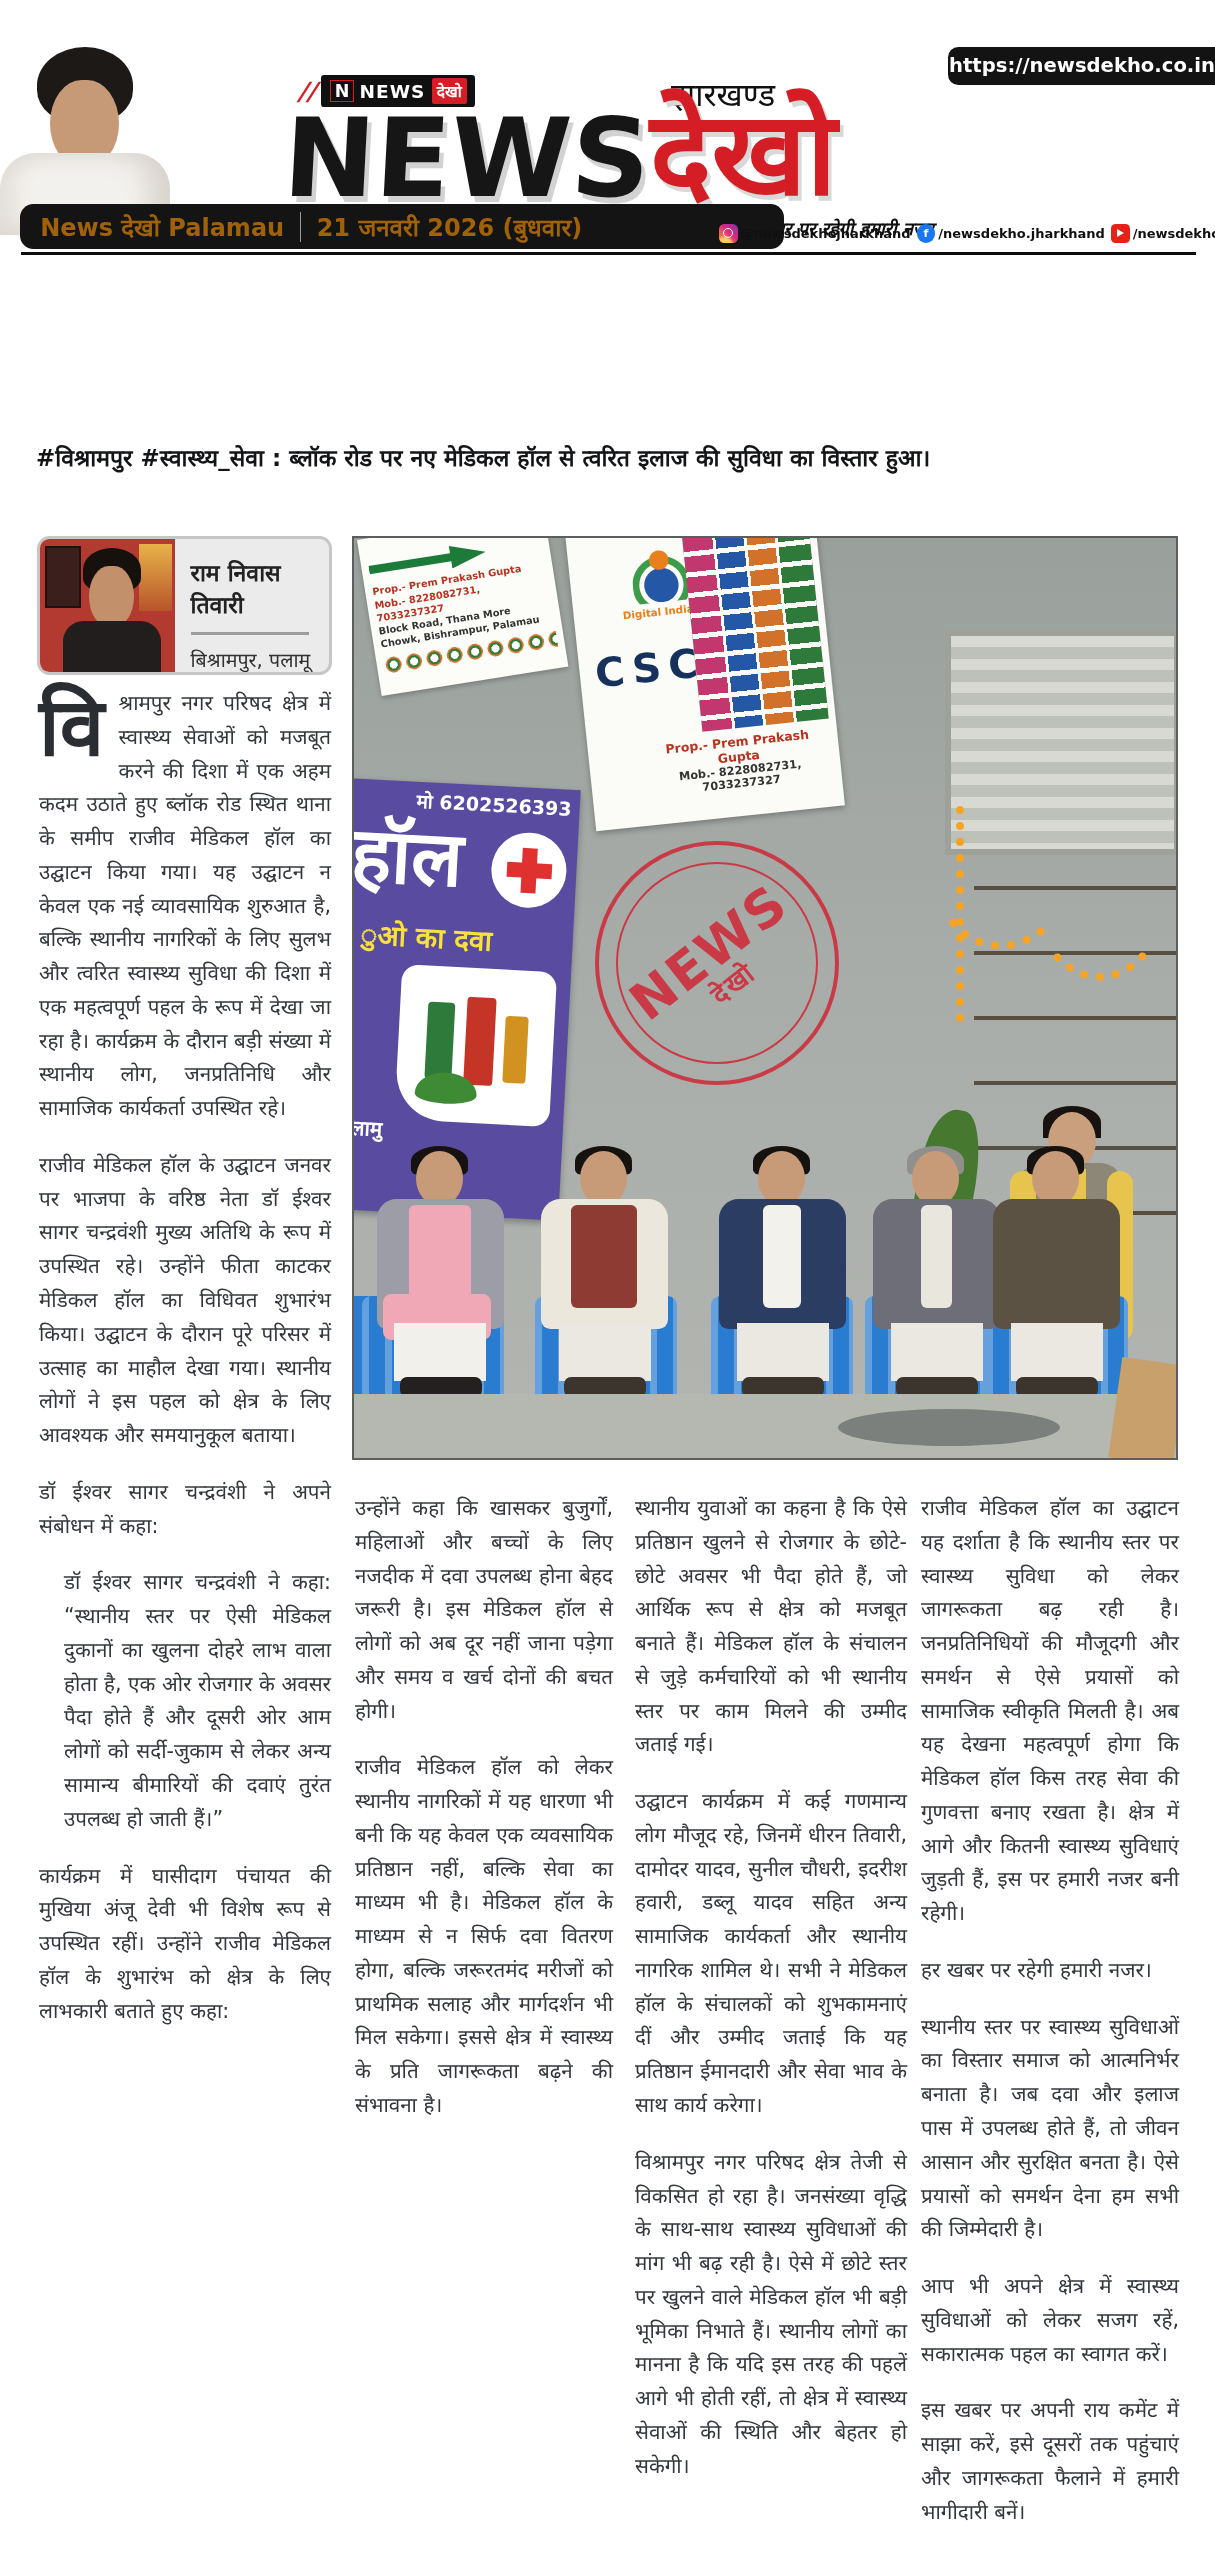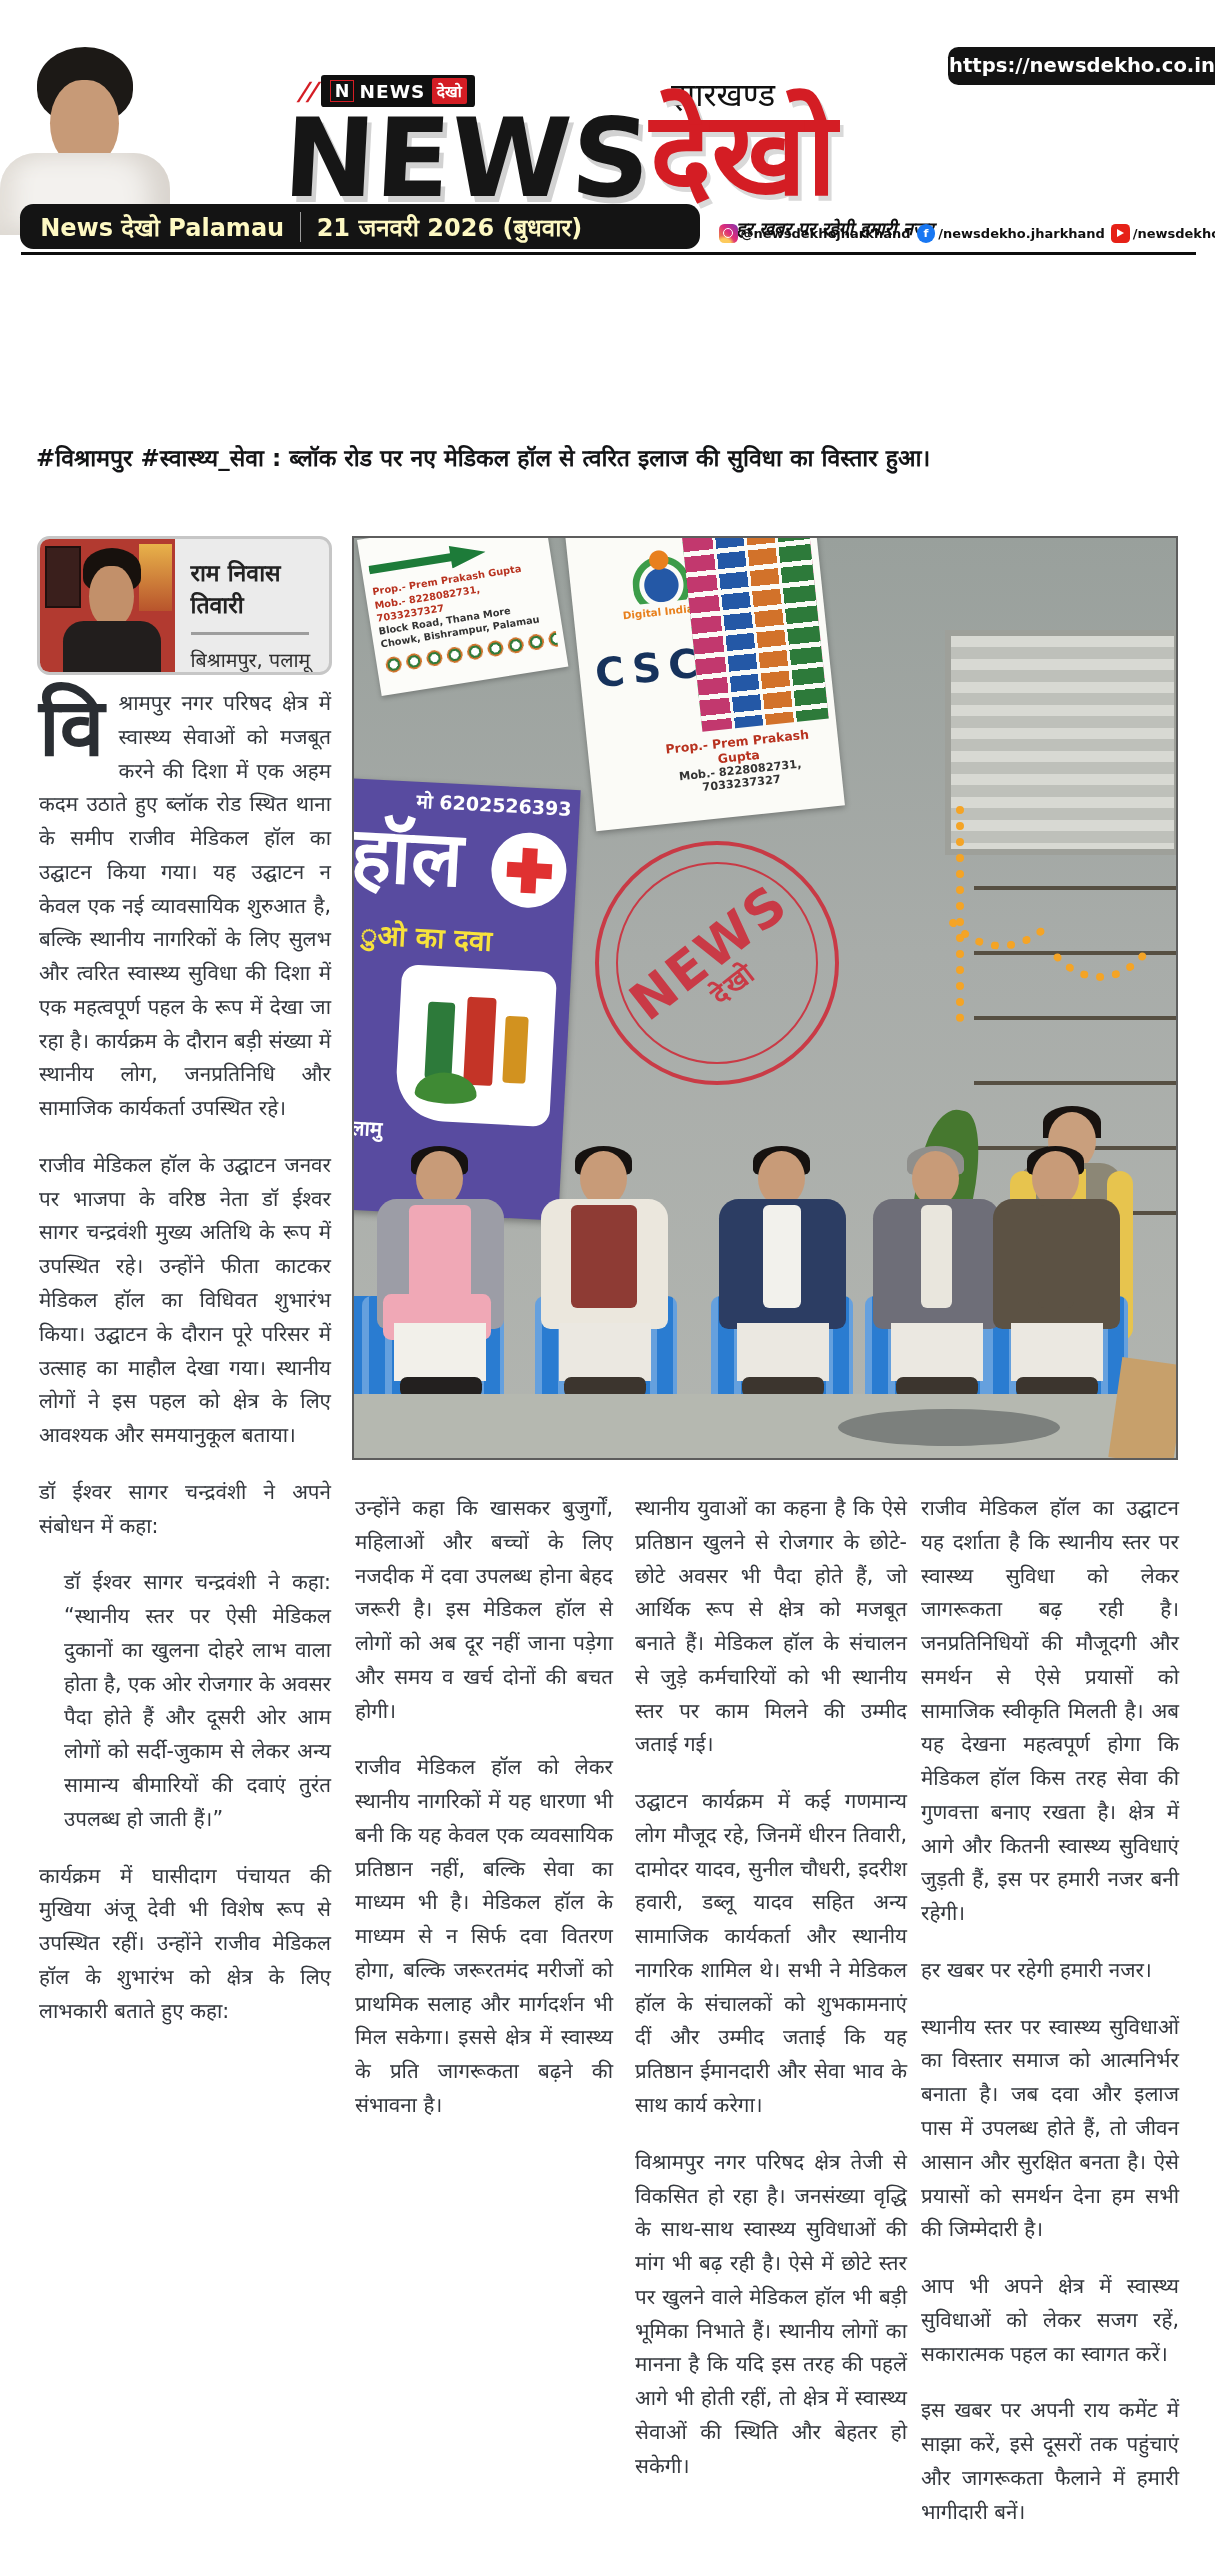--- a/index.html
+++ b/index.html
@@ -23,22 +23,22 @@
   .ls-news { color:#fff; font-weight:900; font-size:18.5px; letter-spacing:1px; margin-right:6.2px; }
   .ls-dekho { color:#fff; background:#d41d24; font-weight:800; font-size:15.5px; padding:2.1px 5.2px; border-radius:2.1px; }
 
   .logo-news { position:absolute; left:284px; top:99px; font-size:109px; font-weight:900; color:#161616;
                letter-spacing:0.5px; transform:skewX(-3deg); text-shadow:4.6px 6.2px 0 #d2d2d2; line-height:1.1; }
   .logo-state { position:absolute; left:671px; top:72px; font-size:32px; font-weight:400; color:#101010; }
   .logo-dekho { position:absolute; left:650px; top:87px; font-size:116px; font-weight:800; color:#d41d24;
                 text-shadow:3.6px 5.2px 0 #d9d9d9; line-height:1.15; }
   .logo-tagline { position:absolute; left:736px; top:216px; font-size:18px; font-weight:700; font-style:italic; color:#101010; }
 
-  .edition-bar { position:absolute; left:19.6px; top:204px; width:680px; height:45px; background:#141414;
-                 border-radius:13.4px; color:#fef9c3; font-size:24px; font-weight:600; display:flex; align-items:center;
+  .edition-bar { position:absolute; left:19.6px; top:204px; width:764px; height:45px; background:#141414;
+                 border-radius:13.4px; color:#a16207; font-size:24px; font-weight:600; display:flex; align-items:center;
                  gap:15.5px; padding:0 20.6px; }
   .bar-sep { width:1.5px; height:30px; background:#9a9a9a; flex:0 0 auto; }
 
   .socials { position:absolute; left:719px; top:224px; width:450px; display:flex; gap:6.2px; align-items:center;
              font-size:13px; font-weight:700; color:#101010; }
   .social { display:flex; align-items:center; gap:3.1px; }
   .sic { width:18.5px; height:18.5px; flex:0 0 auto; display:flex; align-items:center; justify-content:center;
          color:#fff; font-weight:900; font-size:11.3px; }
   .sic-ig { border-radius:5.2px; background:radial-gradient(circle at 30% 110%, #fdca5c 0 25%, transparent 40%),
             linear-gradient(45deg,#f2a43c,#dd2a7b 55%,#8134af); }

